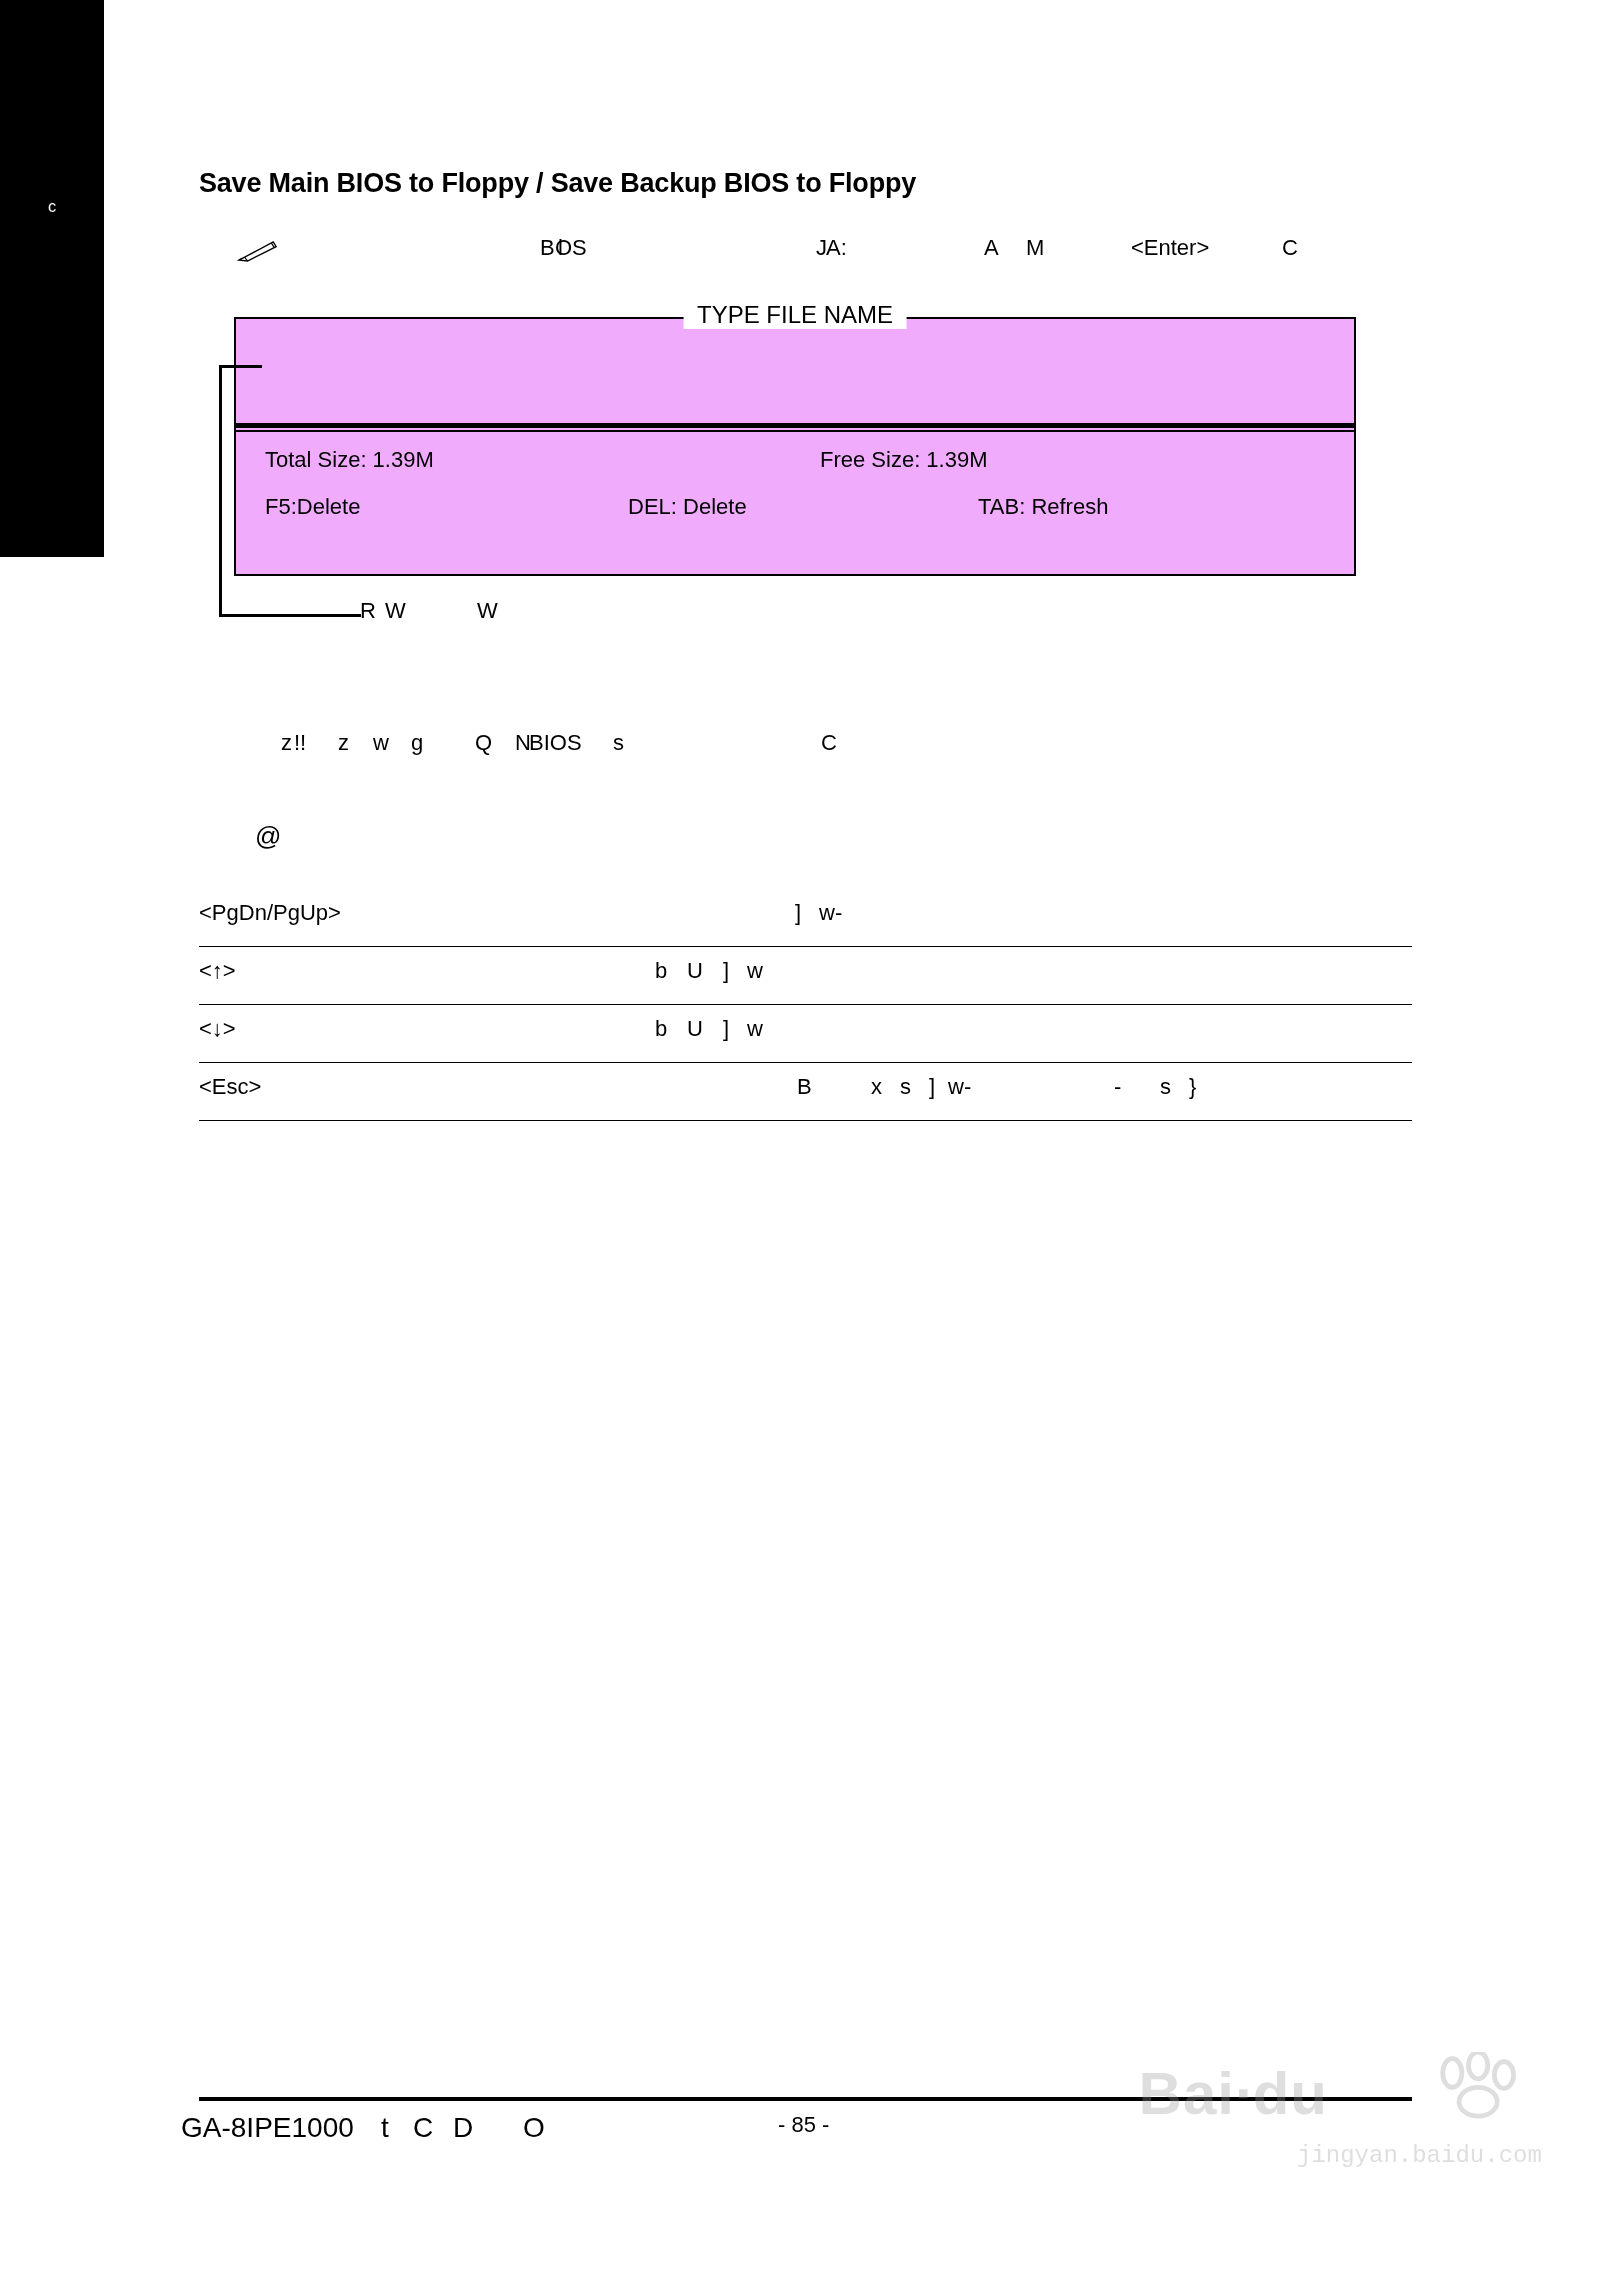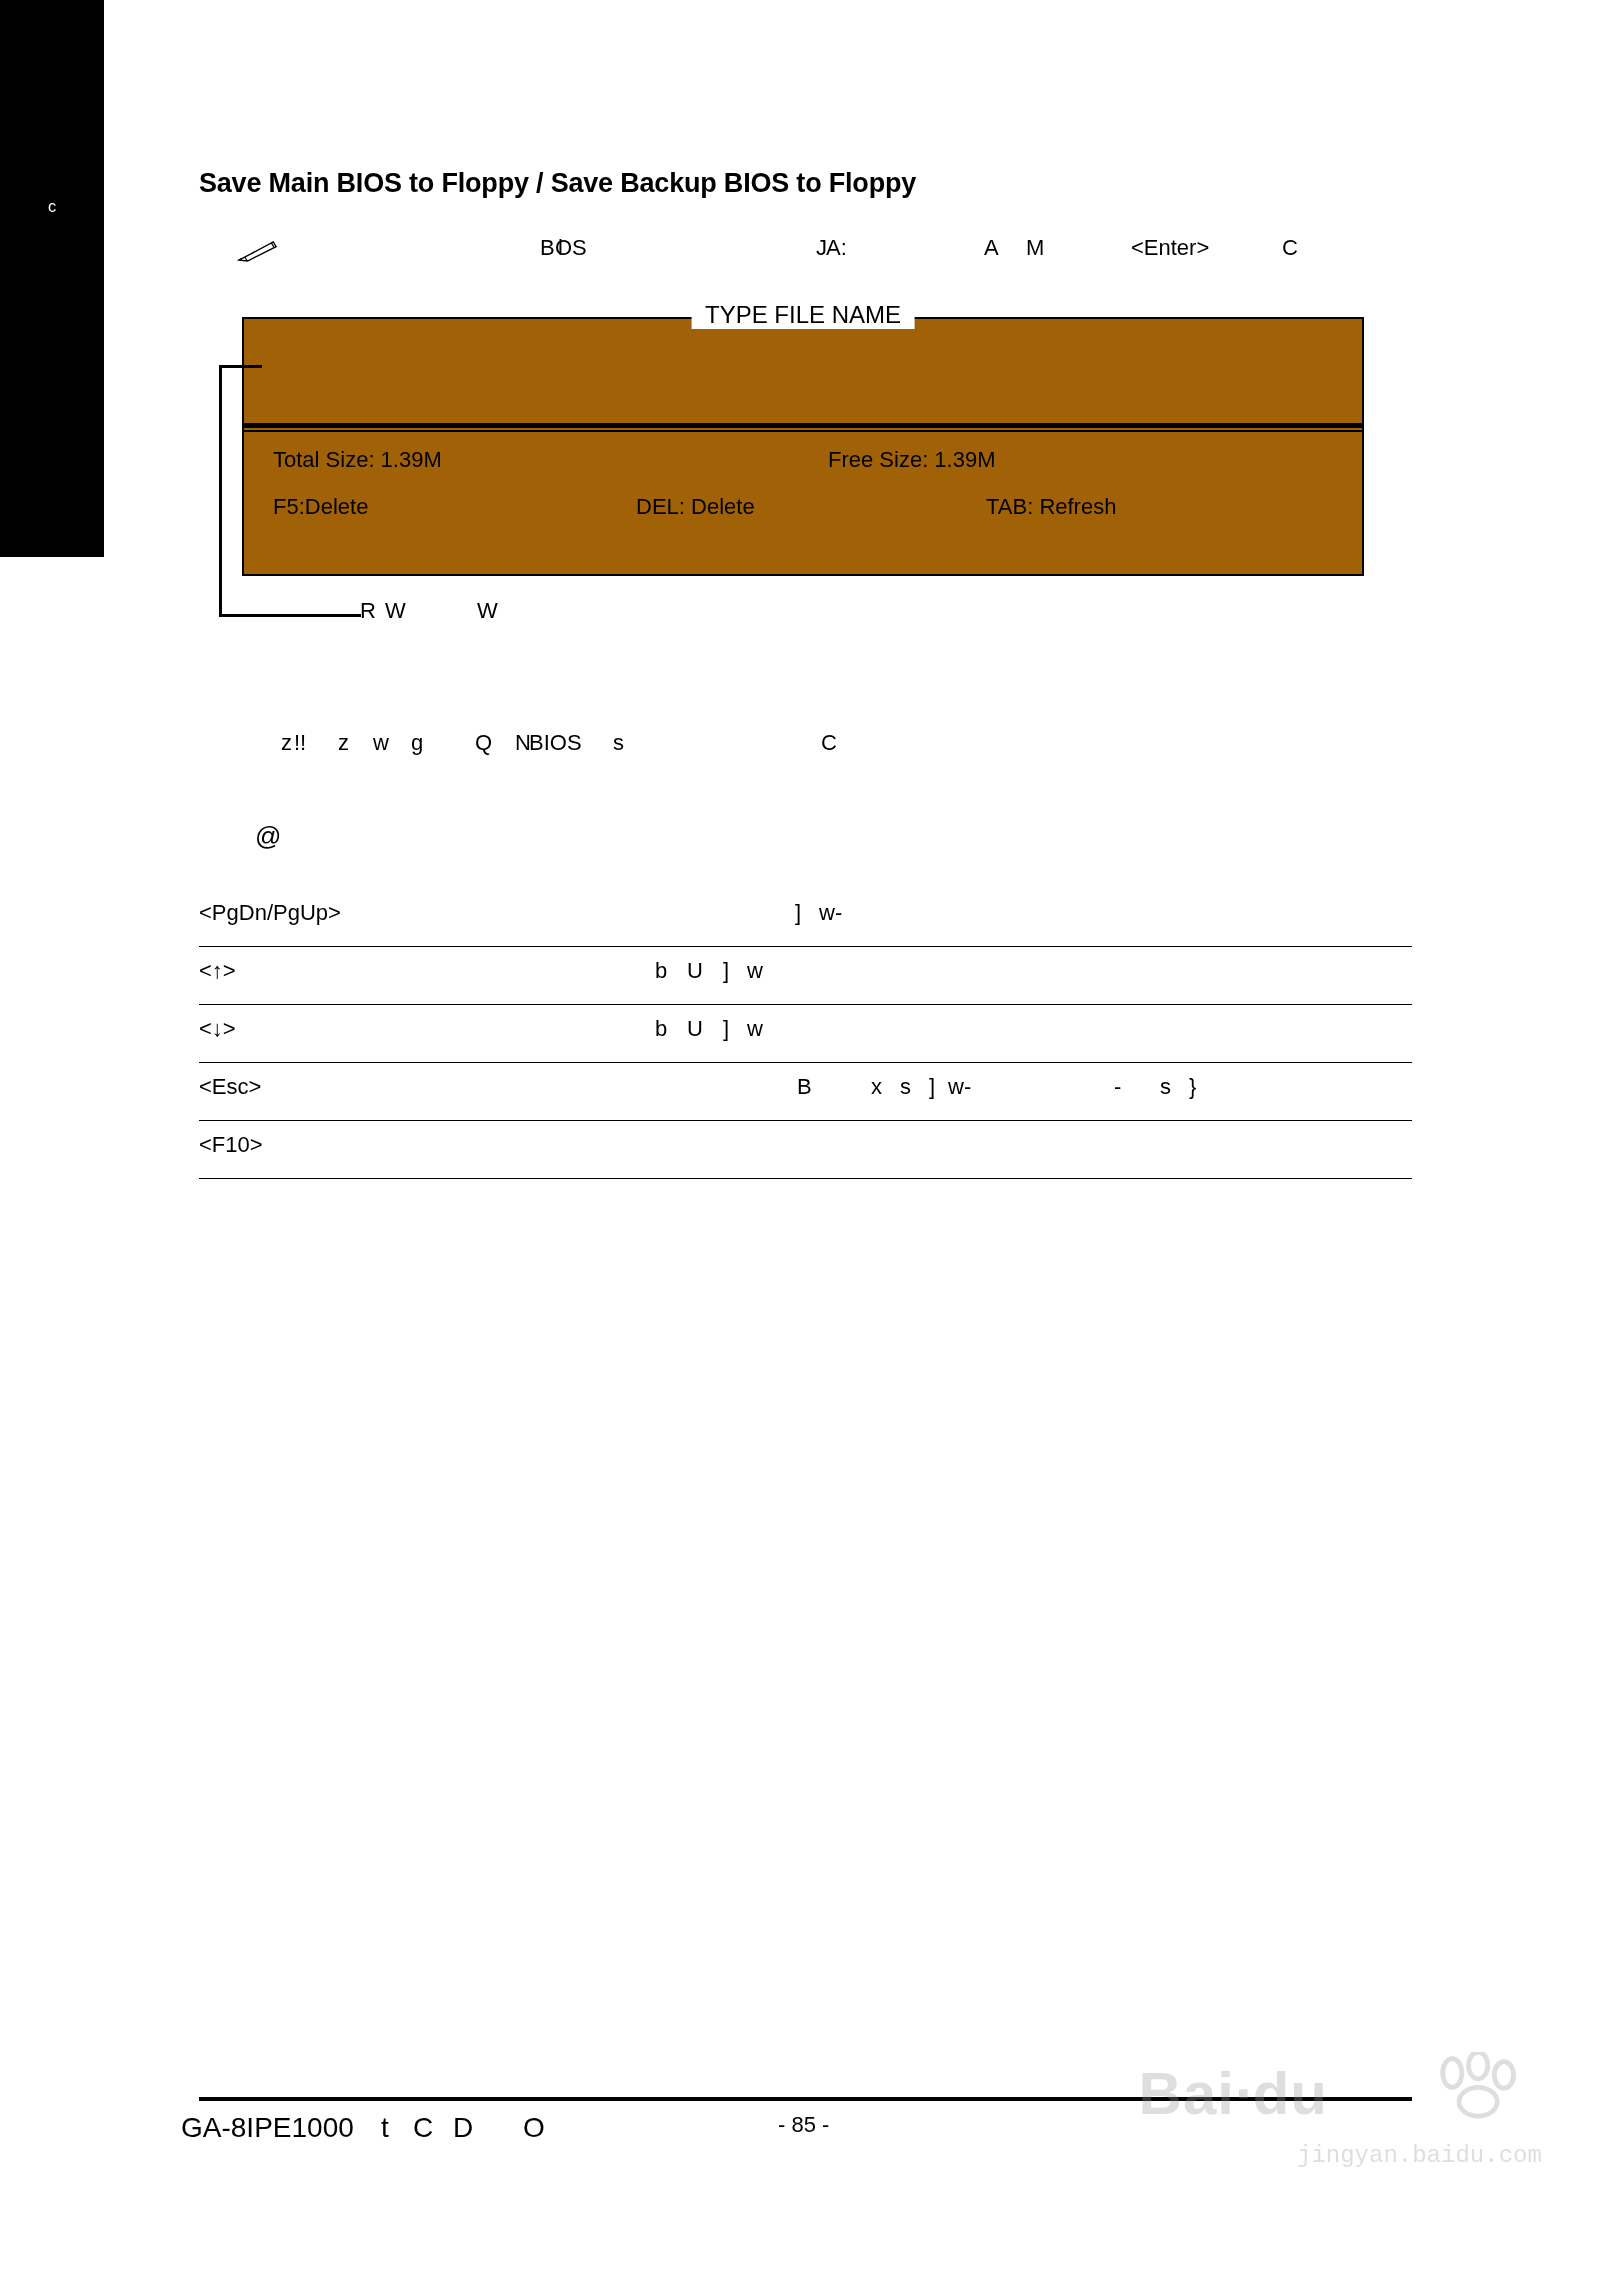--- a/index.html
+++ b/index.html
@@ -63,27 +63,27 @@
   .note-frag {
     position: absolute;
     top: 3.8px;
     font-size: 22px;
     white-space: nowrap;
   }
 
   
   .dialog {
     position: absolute;
-    left: 242px;
+    left: 234px;
     top: 317px;
     width: 1122px;
     height: 259px;
     border: 2.9px solid #000000;
     box-sizing: border-box;
-    background: #a16207;
+    background: #f0abfc;
   }
   .dialog-title {
     position: absolute;
     left: 50%;
     transform: translateX(-50%);
     top: -18px;
     background: #ffffff;
     padding: 0 13.4px;
     font-size: 24px;
     white-space: nowrap;
@@ -370,23 +370,20 @@
     <span class="key-desc" style="left:598px">B</span>
     <span class="key-desc" style="left:672px">x</span>
     <span class="key-desc" style="left:701px">s</span>
     <span class="key-desc" style="left:730px">]</span>
     <span class="key-desc" style="left:749px">w-</span>
     <span class="key-desc" style="left:915px">-</span>
     <span class="key-desc" style="left:961px">s</span>
     <span class="key-desc" style="left:990px">}</span>
   </div>
 
-  <div class="key-row">
-    <span class="key-name">&lt;F10&gt;</span>
-  </div>
 
 </div>
 
 <div class="footer-rule"></div>
 <div class="footer-left">
   <span style="position:relative; left:0">GA-8IPE1000</span>
   <span style="position:absolute; left:200px; top:0">t</span>
   <span style="position:absolute; left:232px; top:0">C</span>
   <span style="position:absolute; left:272px; top:0">D</span>
   <span style="position:absolute; left:342px; top:0">O</span>

